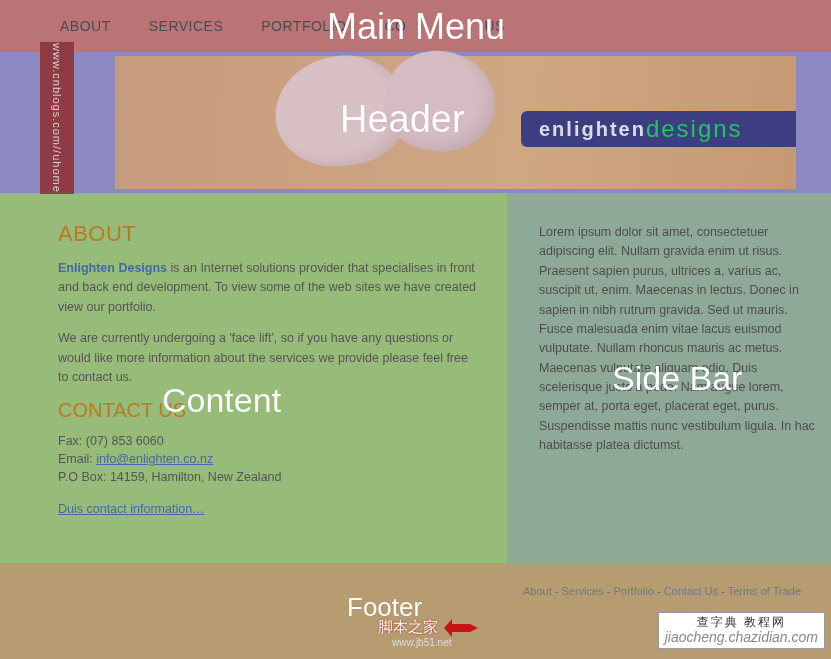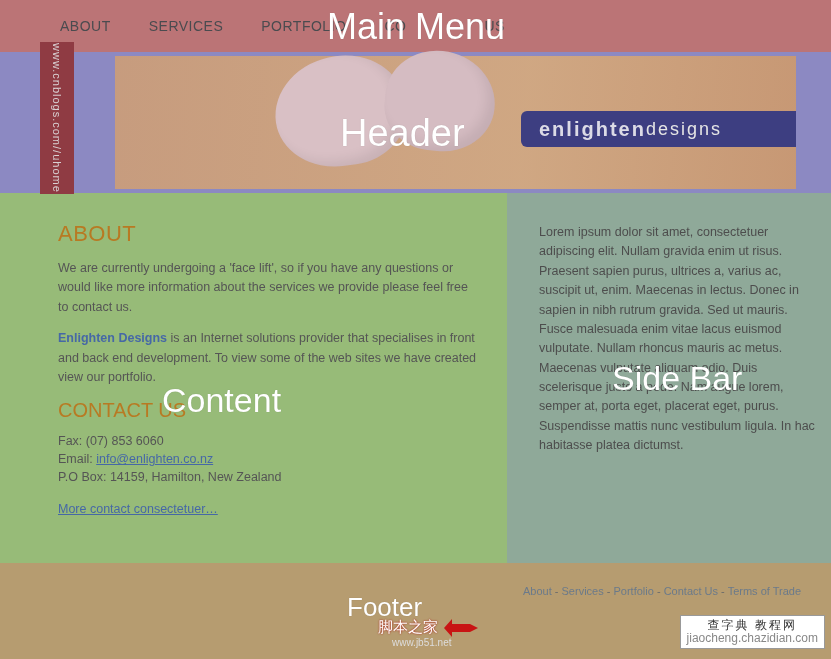--- a/index.html
+++ b/index.html
@@ -25,23 +25,23 @@
 
   .header { position: relative; height: 141px; background: #8c89c2; z-index: 3; overflow: visible; }
   .header-inner { position: absolute; left: 115px; top: 4px; right: 35px; bottom: 4px; background: linear-gradient(90deg, #b9a6c2 0%, #c7a98e 100%); }
   
   .floor { position: absolute; inset: 0; background: linear-gradient(95deg, #c99a72 0%, #d2a77d 60%, #c79570 100%); opacity:0.85; }
   .feet { position: absolute; left: 120px; top: -10px; width: 300px; height: 140px; }
   .feet .f1 { position:absolute; left:40px; top:10px; width:130px; height:110px; background:#d9c0c5; border-radius:60% 55% 50% 55%; transform:rotate(-8deg); box-shadow: inset -8px -6px 12px rgba(0,0,0,0.08);}
   .feet .f2 { position:absolute; left:150px; top:5px; width:110px; height:100px; background:#d5bcc2; border-radius:55% 60% 55% 50%; transform:rotate(6deg); box-shadow: inset -8px -6px 12px rgba(0,0,0,0.08);}
   .logo-pill { position: absolute; right: 0; top: 55px; width: 275px; height: 36px; background: #3d3e81; border-radius: 6px 0 0 6px; display:flex; align-items:center; padding-left:18px; }
   .logo-pill .b1 { color:#dcdbe6; font-weight:700; letter-spacing:2px; font-size:20px; }
-  .logo-pill .b2 { color:#e5e5e5; font-weight:300; letter-spacing:2px; font-size:18px; }
+  .logo-pill .b2 { color:#22c55e; font-weight:300; letter-spacing:2px; font-size:24px; }
 
-  .label-header { top: 112px; left: 340px; font-size: 38px; }
+  .label-header { top: 98px; left: 340px; font-size: 38px; }
 
   
   .bookmark { position:absolute; left:40px; top:42px; width:34px; height:152px; background:#8f3b43; z-index:6; display:flex; align-items:center; justify-content:center; }
   .bookmark span { color:#d9d1d3; font-size:11px; writing-mode:vertical-rl; letter-spacing:1px; }
 
   .body-row { display:flex; height: 370px; position:relative; z-index:3; }
   .content { width: 507px; background:#97bb78; padding: 28px 28px 10px 58px; color:#4a4a4a; position:relative; }
   .content h2.about { color:#b87a23; font-size:22px; font-weight:400; letter-spacing:0.5px; margin-bottom:12px; }
   .content p { font-size:12.5px; line-height:1.55; margin-bottom:12px; color:#555; }
   .content p .brand { color:#4668a6; font-weight:700; }
@@ -57,21 +57,21 @@
   .label-sidebar { top: 359px; left: 612px; font-size: 34px; }
 
   .footer { height: 96px; background:#b69c70; position:relative; z-index:3; padding: 22px 30px 0 58px; font-size:11px; color:#6a6a6a; }
   .footer .left { float:left; }
   .footer .left div { margin-bottom:4px; }
   .footer .right { float:right; }
   .footer a { color:#6b7a8a; }
   .label-footer { top: 592px; left: 347px; font-size: 26px; text-align: right; }
   .badge2 { position:absolute; right:6px; bottom:10px; z-index:7; background:#fff; border:1px solid #999; padding:3px 6px; font-size:12px; color:#333; display:flex; flex-direction:column; align-items:center; line-height:1.1; }
   .badge2 .cn { letter-spacing:2px; }
-  .badge2 .py { font-size:12px; color:#888; letter-spacing:0; }
+  .badge2 .py { font-size:14px; color:#888; letter-spacing:0;font-style:italic; }
 
   
   .jb51 { position:absolute; left:378px; top:618px; z-index:8; display:flex; align-items:center; }
   .jb51 .txt { color:#fff; font-size:15px; text-shadow:0 0 2px #a00; }
   .jb51 .rib { position:relative; margin-left:6px; }
   .jb51 .rib::before, .jb51 .rib::after {
     content:""; position:absolute; width:0;height:0; border:9px solid transparent;
   }
   .jb51 .rib svg { display:block; }
 </style>
@@ -139,27 +139,27 @@
       <span class="b1">enlighten</span>
         <span class="b2">designs</span>
     </div>
   </div>
 </div>
 <div class="label-big label-header">Header</div>
 
 <div class="body-row">
   <div class="content">
     <h2 class="about">ABOUT</h2>
+    <p><span class="brand">Enlighten Designs</span><span> is an Internet solutions provider that specialises in front and back end development. To view some of the web sites we have created view our portfolio.</span></p>
     <p>We are currently undergoing a 'face lift', so if you have any questions or would like more information about the services we provide please feel free to contact us.</p>
-    <p><span class="brand">Enlighten Designs</span><span> is an Internet solutions provider that specialises in front and back end development. To view some of the web sites we have created view our portfolio.</span></p>
     <h2 class="contact">CONTACT US</h2>
     <div class="cline"><span>Fax: </span><span>(07) 853 6060</span></div>
     <div class="cline"><span>Email: </span><a>info@enlighten.co.nz</a></div>
     <div class="cline">P.O Box: 14159, Hamilton, New Zealand</div>
-    <a class="morelink">More contact consectetuer…</a>
+    <a class="morelink">Duis contact information…</a>
   </div>
   <div class="sidebar">
     <p>Lorem ipsum dolor sit amet, consectetuer adipiscing elit. Nullam gravida enim ut risus. Praesent sapien purus, ultrices a, varius ac, suscipit ut, enim. Maecenas in lectus. Donec in sapien in nibh rutrum gravida. Sed ut mauris. Fusce malesuada enim vitae lacus euismod vulputate. Nullam rhoncus mauris ac metus. Maecenas vulputate aliquam odio. Duis scelerisque justo a pede. Nam augue lorem, semper at, porta eget, placerat eget, purus. Suspendisse mattis nunc vestibulum ligula. In hac habitasse platea dictumst.</p>
   </div>
 </div>
 <div class="label-big label-content">Content</div>
 <div class="label-big label-sidebar">Side Bar</div>
 
 <div class="footer">
   <div class="left">

